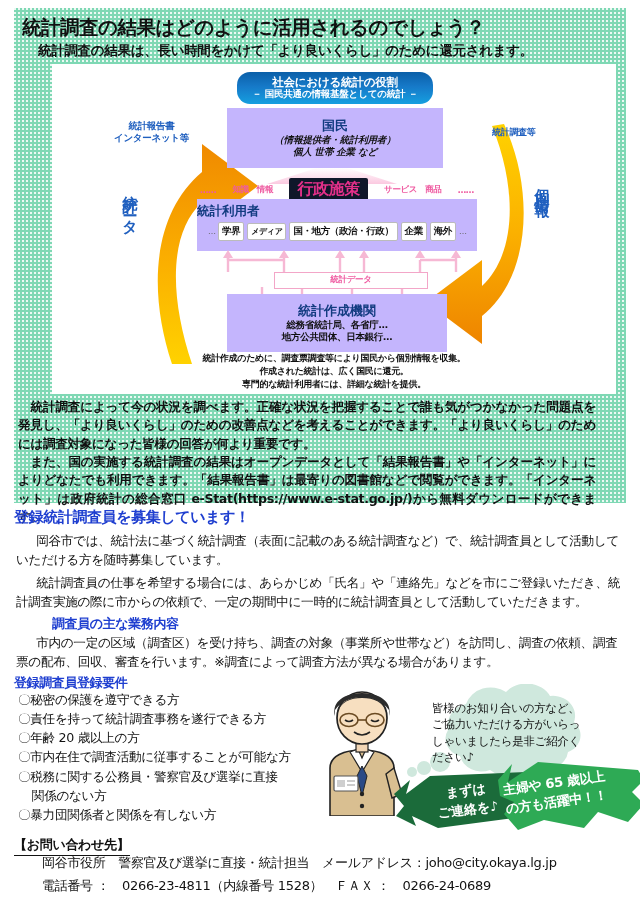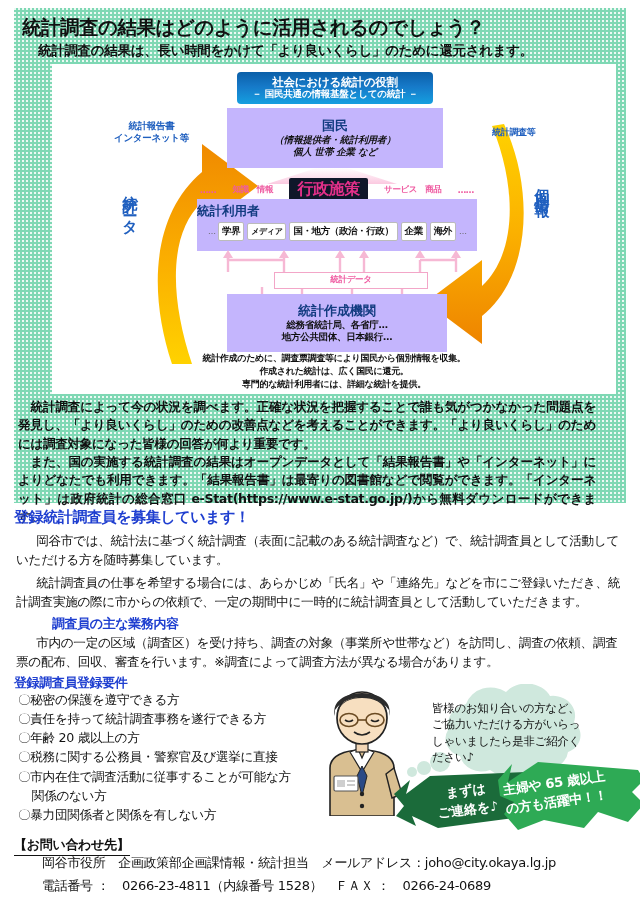--- a/index.html
+++ b/index.html
@@ -33,21 +33,21 @@
   }
 
   
   .diagram{
     position:absolute;left:38px;top:56px;width:564px;height:330px;
     background:#fff;overflow:hidden;
   }
 
   .dg-title{
     position:absolute;left:185px;top:8px;width:196px;height:32px;
-    border-radius:4px;
+    border-radius:13px;
     background:linear-gradient(180deg,#0b5fa8 0%,#1679c8 45%,#159fe0 100%);
     color:#fff;text-align:center;
     display:flex;flex-direction:column;align-items:center;justify-content:center;
     line-height:1.15;
   }
   .dg-title .l1{font-size:11.5px;font-weight:bold;letter-spacing:-0.2px;}
   .dg-title .l2{font-size:9.5px;font-weight:bold;letter-spacing:-0.2px;}
 
   .grey-box{
     background:#c4b5fd;border-radius:0;text-align:left;position:absolute;
@@ -309,22 +309,22 @@
 <div class="body-text" style="top:634px;">
   <span class="indent">市内の一定の区域（調査区）を受け持ち、調査の対象（事業所や世帯など）を訪問し、調査の依頼、調査票の配布、回収、審査を行います。※調査によって調査方法が異なる場合があります。</span>
 </div>
 
 <div class="sub-head" style="top:674px;">登録調査員登録要件</div>
 
 <div class="req-list">
   <div>〇秘密の保護を遵守できる方</div>
   <div>〇責任を持って統計調査事務を遂行できる方</div>
   <div>〇年齢 20 歳以上の方</div>
+  <div>〇市内在住で調査活動に従事することが可能な方</div>
   <div>〇税務に関する公務員・警察官及び選挙に直接</div>
-  <div>〇市内在住で調査活動に従事することが可能な方</div>
   <div class="cont">関係のない方</div>
   <div>〇暴力団関係者と関係を有しない方</div>
 </div>
 
 <svg class="mascot" viewBox="0 0 92 140">
 
   <path d="M14 140 L14 92 C14 80, 28 74, 46 74 C64 74, 78 80, 78 92 L78 140 Z" fill="#d9bf91" stroke="#222" stroke-width="1.6"></path>
 
   <path d="M34 76 L46 96 L58 76 L50 73 L46 82 L42 73 Z" fill="#fff" stroke="#222" stroke-width="1.2"></path>
 
@@ -393,14 +393,14 @@
 
 <svg class="ribbon ribbon-right" viewBox="0 0 146 70">
   <polygon points="0,18 14,2 10,20 40,0 140,8 146,18 134,30 146,42 130,60 100,50 86,66 46,58 20,68 6,52 16,40 2,34" fill="#2eaa55"></polygon>
 </svg>
 <div class="ribbon-txt rt-right">
   <span>主婦や 65 歳以上</span><br>
   <span>の方も活躍中！！</span>
 </div>
 
 <div class="contact-head">【お問い合わせ先】</div>
-<div class="contact-l1">岡谷市役所　企画政策部企画課情報・統計担当　メールアドレス：joho@city.okaya.lg.jp</div>
+<div class="contact-l1">岡谷市役所　警察官及び選挙に直接・統計担当　メールアドレス：joho@city.okaya.lg.jp</div>
 <div class="contact-l2">電話番号 ：　0266-23-4811（内線番号 1528）　ＦＡＸ ：　0266-24-0689</div>
 
 </body></html>

